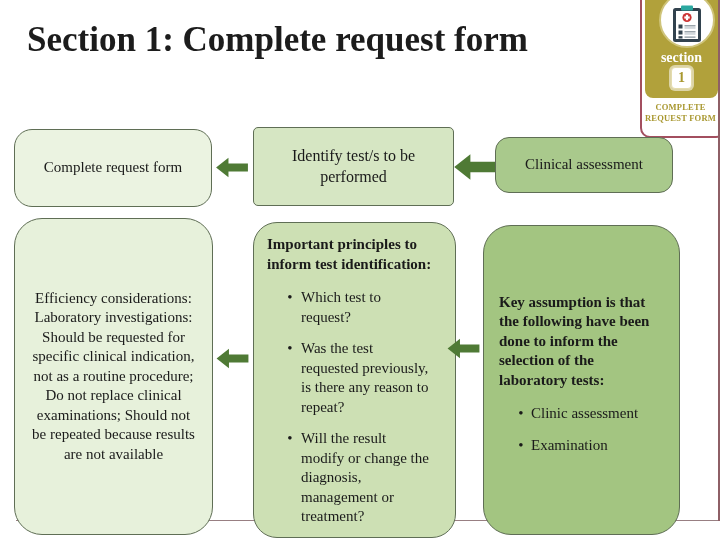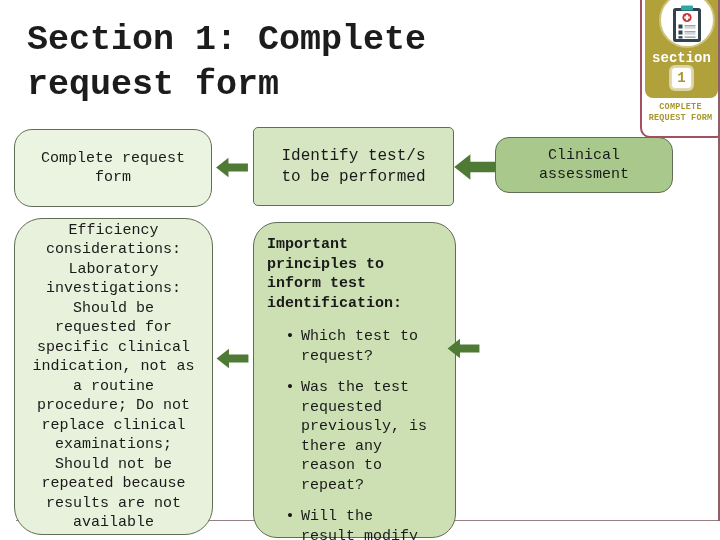--- a/index.html
+++ b/index.html
@@ -1,18 +1,18 @@
 <!DOCTYPE html>
 <html><head>
 <meta charset="utf-8">
 <style>
   html,body{margin:0;padding:0;background:#ffffff;}
   .slide{
     position:relative;width:720px;height:540px;background:#ffffff;
-    overflow:hidden;font-family:Liberation Mono, monospace;color:#1a1a1a;
+    overflow:hidden;font-family:Liberation Serif, serif;color:#1a1a1a;
   }
   
   .title{
     position:absolute;left:27px;top:18px;width:562px;
     font-size:35px;font-weight:bold;line-height:1.28;color:#1c1c1c;margin:0;
   }
   
   .line-bottom{position:absolute;left:16px;top:520px;width:704px;height:1px;background:#987f82;}
   .line-right{position:absolute;left:718px;top:0;width:2px;height:521px;background:#8e5f66;}
   
@@ -138,14 +138,25 @@
         </li>
     </ul>
   </div>
 
   <div class="arrow arrow4">
     <svg viewBox="0 0 36 26" aria-hidden="true">
         <polygon points="0,13 14,2 14,8.5 36,8.5 36,17.5 14,17.5 14,24" fill="#4f7a35"></polygon>
       </svg>
   </div>
 
+  <div class="box box-assumption">
+    <span class="heading-bold">Key assumption is that the following have been done to inform the selection of the laboratory tests:</span>
+    <ul class="bullets tight">
+      <li>
+          <span class="bullet-text">Clinic assessment</span>
+        </li>
+      <li>
+          <span class="bullet-text">Examination</span>
+        </li>
+    </ul>
+  </div>
 
 </div>
 
 </body></html>

